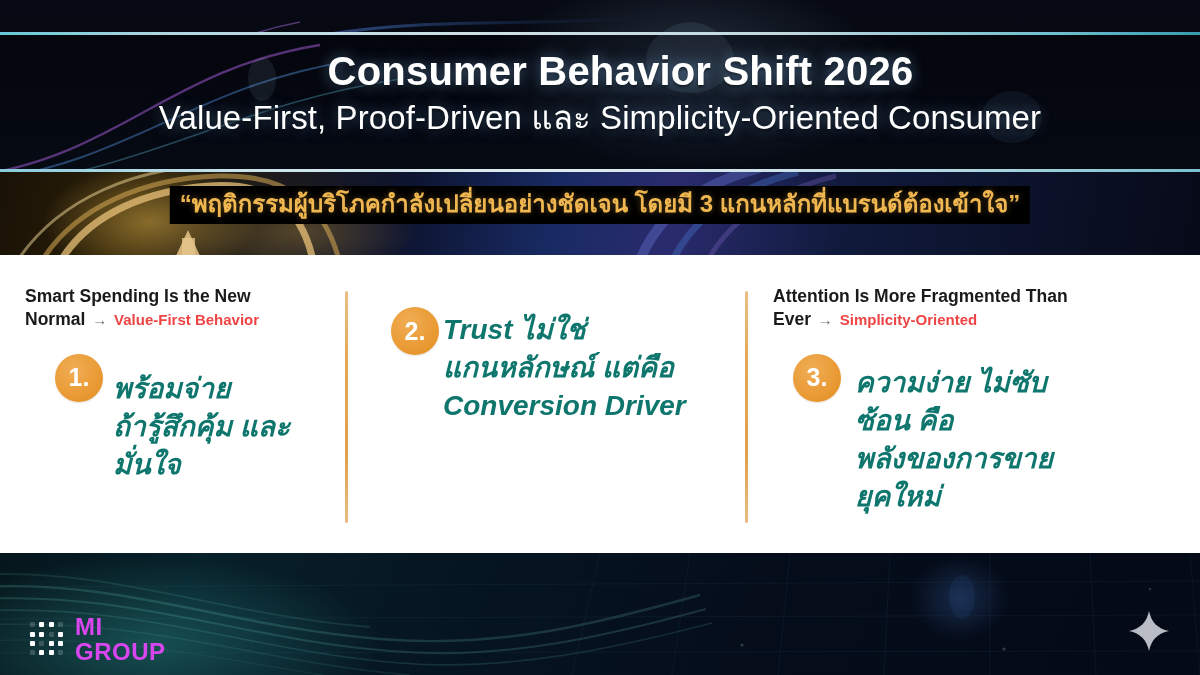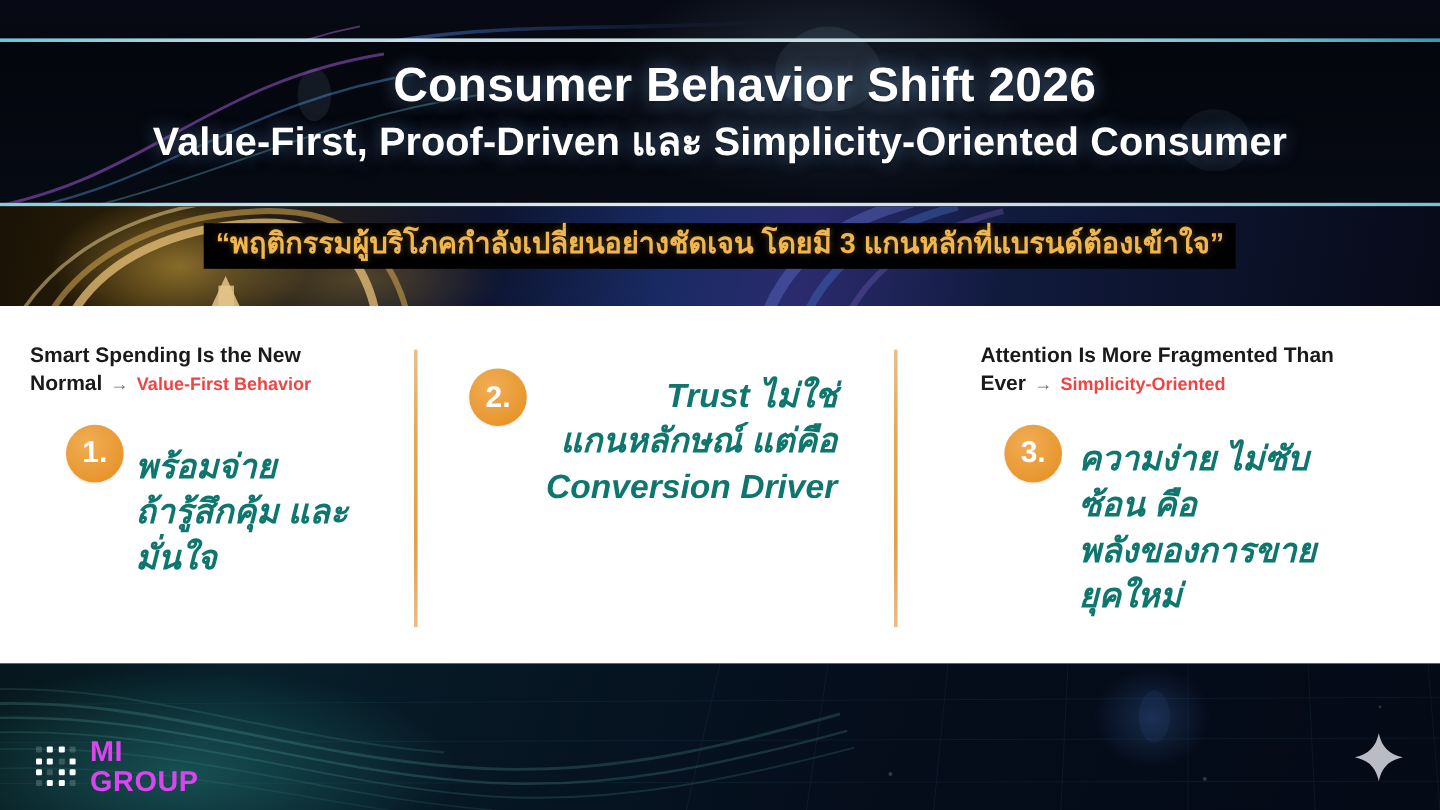--- a/index.html
+++ b/index.html
@@ -36,21 +36,21 @@
     overflow:hidden;
   }
   .title-wrap { position:absolute; left:0; top:0; width:1200px; text-align:center; padding-top:14px; }
   .title-main {
     font-size:40px; font-weight:bold; color:#ffffff; letter-spacing:.2px;
     text-shadow:0 0 14px rgba(120,170,220,.55), 0 2px 3px rgba(0,0,0,.9);
     line-height:1.1;
     padding-left:41px;
   }
   .title-sub {
-    font-size:33px; font-weight:bold; color:#ffffff; margin-top:7px; letter-spacing:.1px;
+    font-size:33px; font-weight:normal; color:#ffffff; margin-top:7px; letter-spacing:.1px;
     text-shadow:0 0 14px rgba(120,170,220,.5), 0 2px 3px rgba(0,0,0,.9);
     line-height:1.1;
   }
 
   
   .quoteband {
     position:absolute; left:0; top:172px; width:1200px; height:84px;
     background:
       radial-gradient(ellipse 150px 80px at 150px 50px, rgba(214,170,70,.55), rgba(0,0,0,0) 72%),
       radial-gradient(ellipse 170px 70px at 300px 60px, rgba(190,150,60,.35), rgba(0,0,0,0) 70%),
@@ -68,21 +68,21 @@
 
   
   .panel {
     position:absolute; left:0; top:255px; width:1200px; height:298px;
     background:#ffffff;
   }
   .cols { position:absolute; inset:0; display:flex;border-radius:24px; }
   .col { position:relative; flex:0 0 auto; padding:30px 0 0 0; }
   .col-1 { width:345px; padding-left:25px; padding-right:20px; }
   .col-2 { width:400px; padding-left:28px; padding-right:18px; }
-  .col-3 { width:362px; padding-left:28px; padding-right:20px;margin-left:44px; }
+  .col-3 { width:362px; padding-left:28px; padding-right:20px; }
 
   .divider {
     position:absolute; top:36px; width:3px; height:232px;
     background:linear-gradient(180deg,#e9c089,#e3a856 30%,#e0a04a 70%,#e8bd86);
     border-radius:2px;
   }
   .div-1 { left:345px; }
   .div-2 { left:745px; }
 
   .col-head { font-size:17.5px; font-weight:bold; color:#1a1a1a; line-height:1.33; }
@@ -98,21 +98,21 @@
     display:flex; align-items:center; justify-content:center;
     box-shadow:0 1px 2px rgba(0,0,0,.12);
   }
   .body-text {
     margin-left:14px; margin-top:10px;
     font-size:28px; font-weight:bold; color:#0f766e; line-height:1.36;font-style:italic;
   }
   .c1 .body-row { margin-left:30px; }
   .c1 .body-text { margin-top:16px; margin-left:10px; }
   .c2 .body-row { margin-left:18px; }
-  .c2 .body-text { margin-top:4px; text-align:right; margin-left:16px; }
+  .c2 .body-text { margin-top:4px; text-align:left; margin-left:4px; }
   .c3 .body-row { margin-left:20px; }
   .c3 .body-text { margin-top:10px; text-align:left; margin-left:14px; }
 
   
   .footer {
     position:absolute; left:0; top:553px; width:1200px; height:122px;
     background:
       radial-gradient(ellipse 320px 120px at 150px 90px, rgba(60,190,175,.30), rgba(0,0,0,0) 72%),
       radial-gradient(ellipse 70px 60px at 960px 45px, rgba(70,120,200,.28), rgba(0,0,0,0) 70%),
       radial-gradient(ellipse 60px 55px at 1285px 60px, rgba(70,120,200,.22), rgba(0,0,0,0) 70%),

